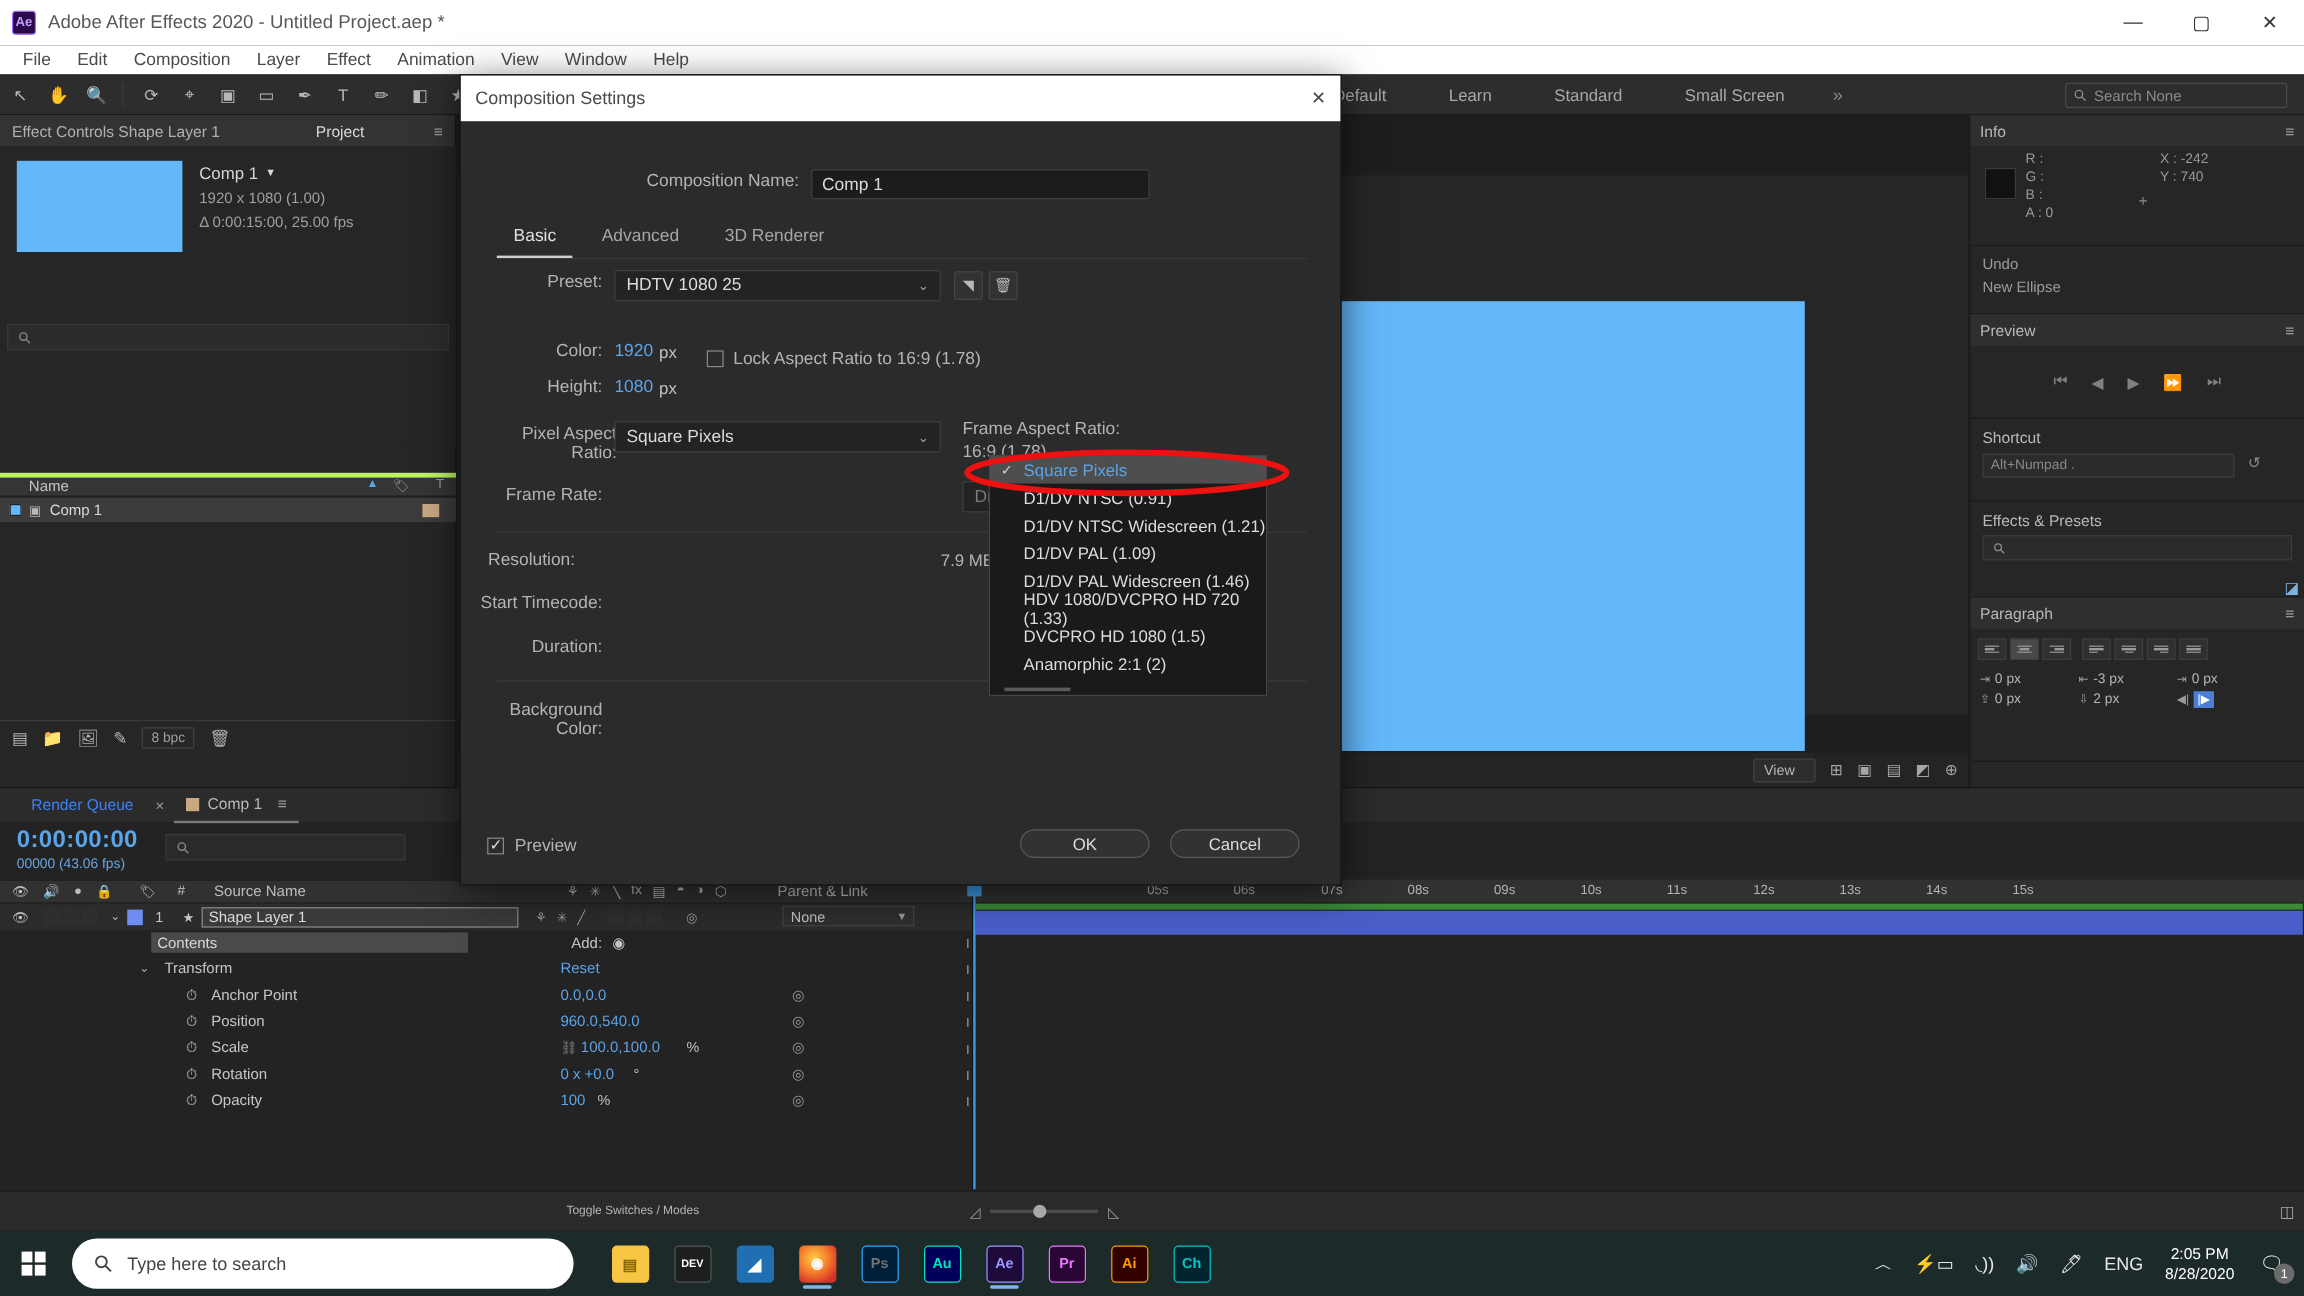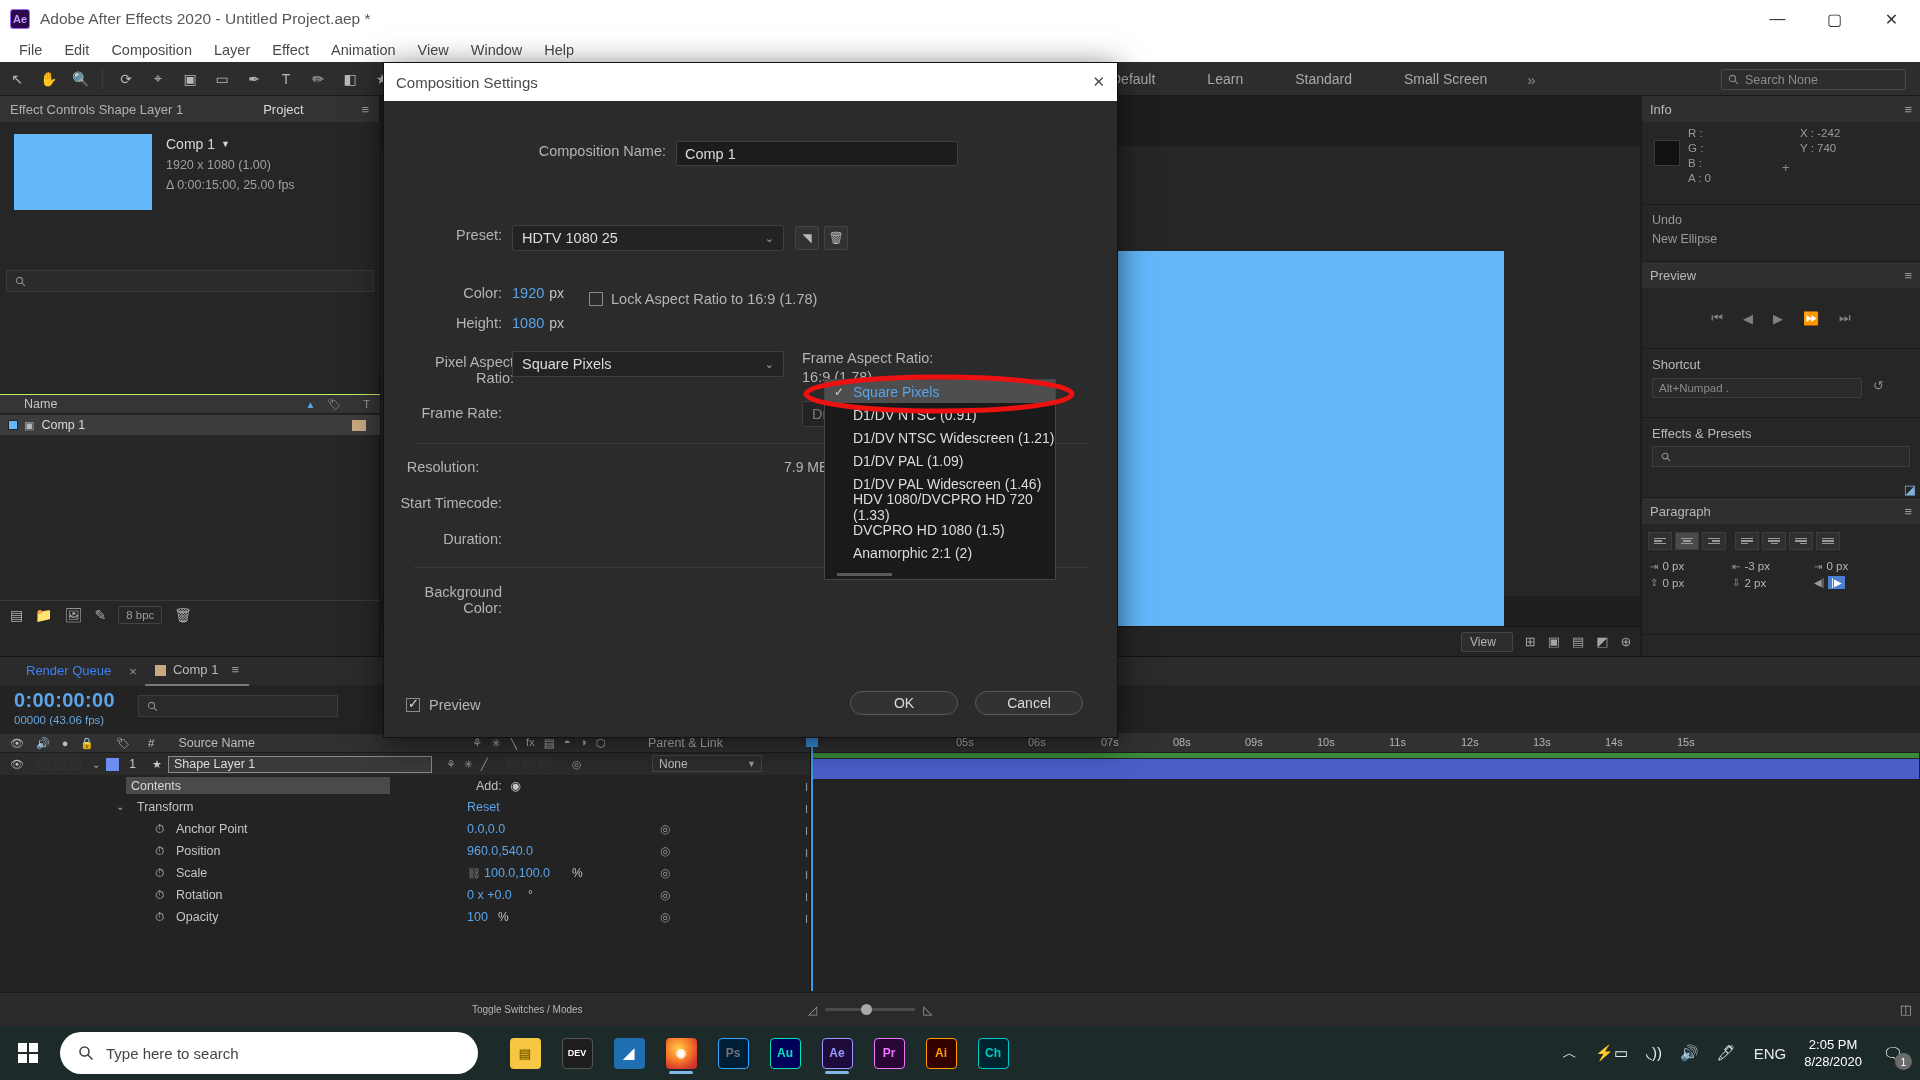--- a/index.html
+++ b/index.html
@@ -63,21 +63,21 @@
   .proj-info{margin-left:14px;padding-top:2px;}
   .proj-name{color:#d6d6d6;font-size:14px;display:flex;align-items:center;gap:6px;}
   .proj-sub{color:#a0a0a0;font-size:12.5px;margin-top:6px;}
   .proj-search{
     position:absolute;left:6px;top:148px;width:368px;height:22px;
     background:#2b2b2b;border:1px solid #3a3a3a;display:flex;align-items:center;padding-left:8px;
   }
 
   .proj-list-head{
     position:absolute;left:0;top:298px;width:380px;height:20px;background:#353535;
-    display:flex;align-items:center;border-top:1px solid #bef264;border-bottom:1px solid #1d1d1d;
+    display:flex;border-top:4px solid #bef264;border-bottom:1px solid #1d1d1d;
   }
   .plh-name{color:#c4c4c4;font-size:12.5px;margin-left:24px;}
   .proj-row{
     position:absolute;left:0;top:319px;width:380px;height:20px;background:#3c3c3c;display:flex;align-items:center;
   }
   .proj-row .swatch{width:10px;height:10px;background:#63b8fb;margin-left:8px;border:1px solid #222;}
   .proj-row .star{color:#b9b9b9;font-size:11px;margin-left:6px;}
   .proj-row .lbl{color:#d8d8d8;font-size:12.5px;margin-left:7px;}
   .proj-row .colorchip{position:absolute;left:352px;width:14px;height:11px;background:#c9a882;}
 
@@ -737,20 +737,25 @@
         <span>Composition Settings</span>
         <span class="modal-close">✕</span>
       </div>
       <div class="modal-body">
 
         <div class="row" style="left:0;top:42px;width:282px;justify-content:flex-end;">
           <span class="lbl-r">Composition Name:</span>
         </div>
         <div class="field" style="position:absolute;left:292px;top:40px;width:282px;">Comp 1</div>
 
+        <div class="tabs-row">
+          <div class="mtab active">Basic</div>
+          <div class="mtab">Advanced</div>
+          <div class="mtab">3D Renderer</div>
+        </div>
 
         <div class="row" style="left:0;top:126px;width:118px;justify-content:flex-end;">
           <span class="lbl-r">Preset:</span>
         </div>
         <div class="selbox" style="position:absolute;left:128px;top:124px;width:272px;">
           <span>HDTV 1080 25</span>
           <span class="chev">⌄</span>
         </div>
         <div class="sq-btn" style="position:absolute;left:411px;top:125px;">◥</div>
         <div class="sq-btn" style="position:absolute;left:440px;top:125px;">🗑</div>

